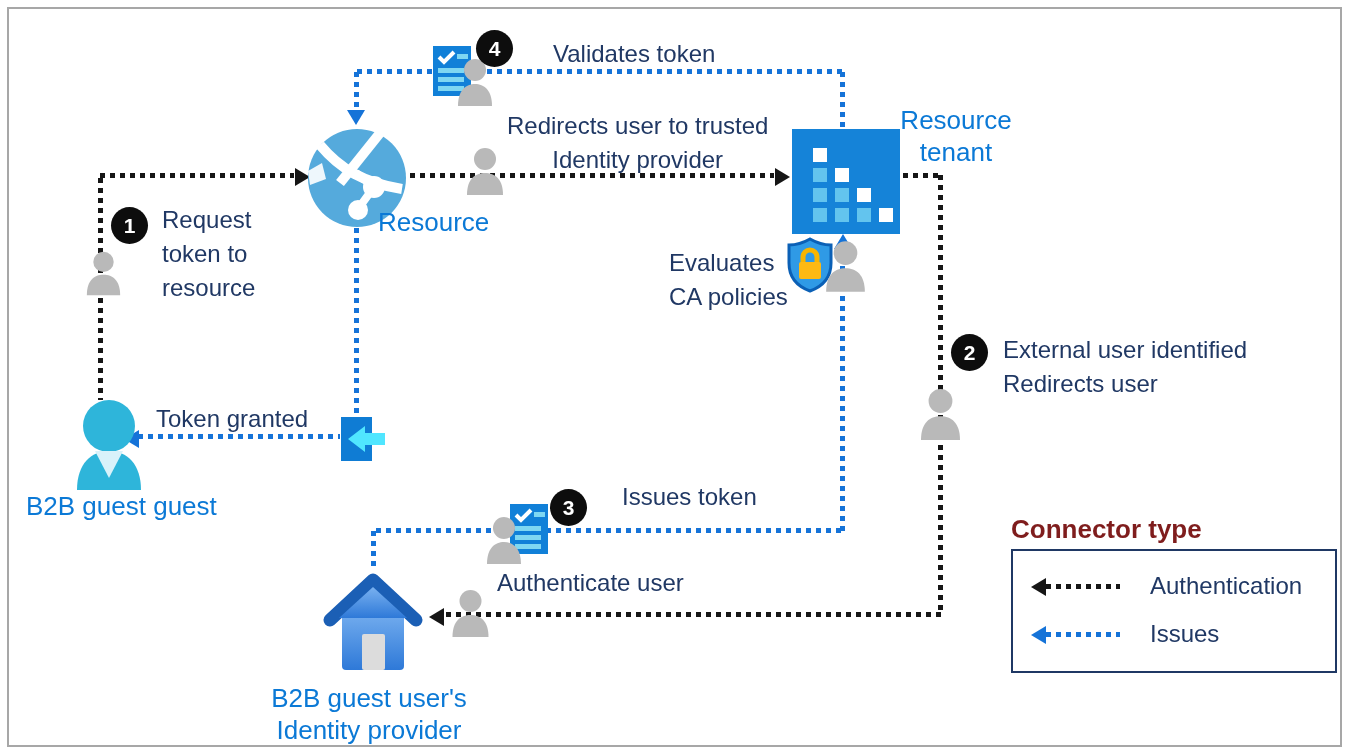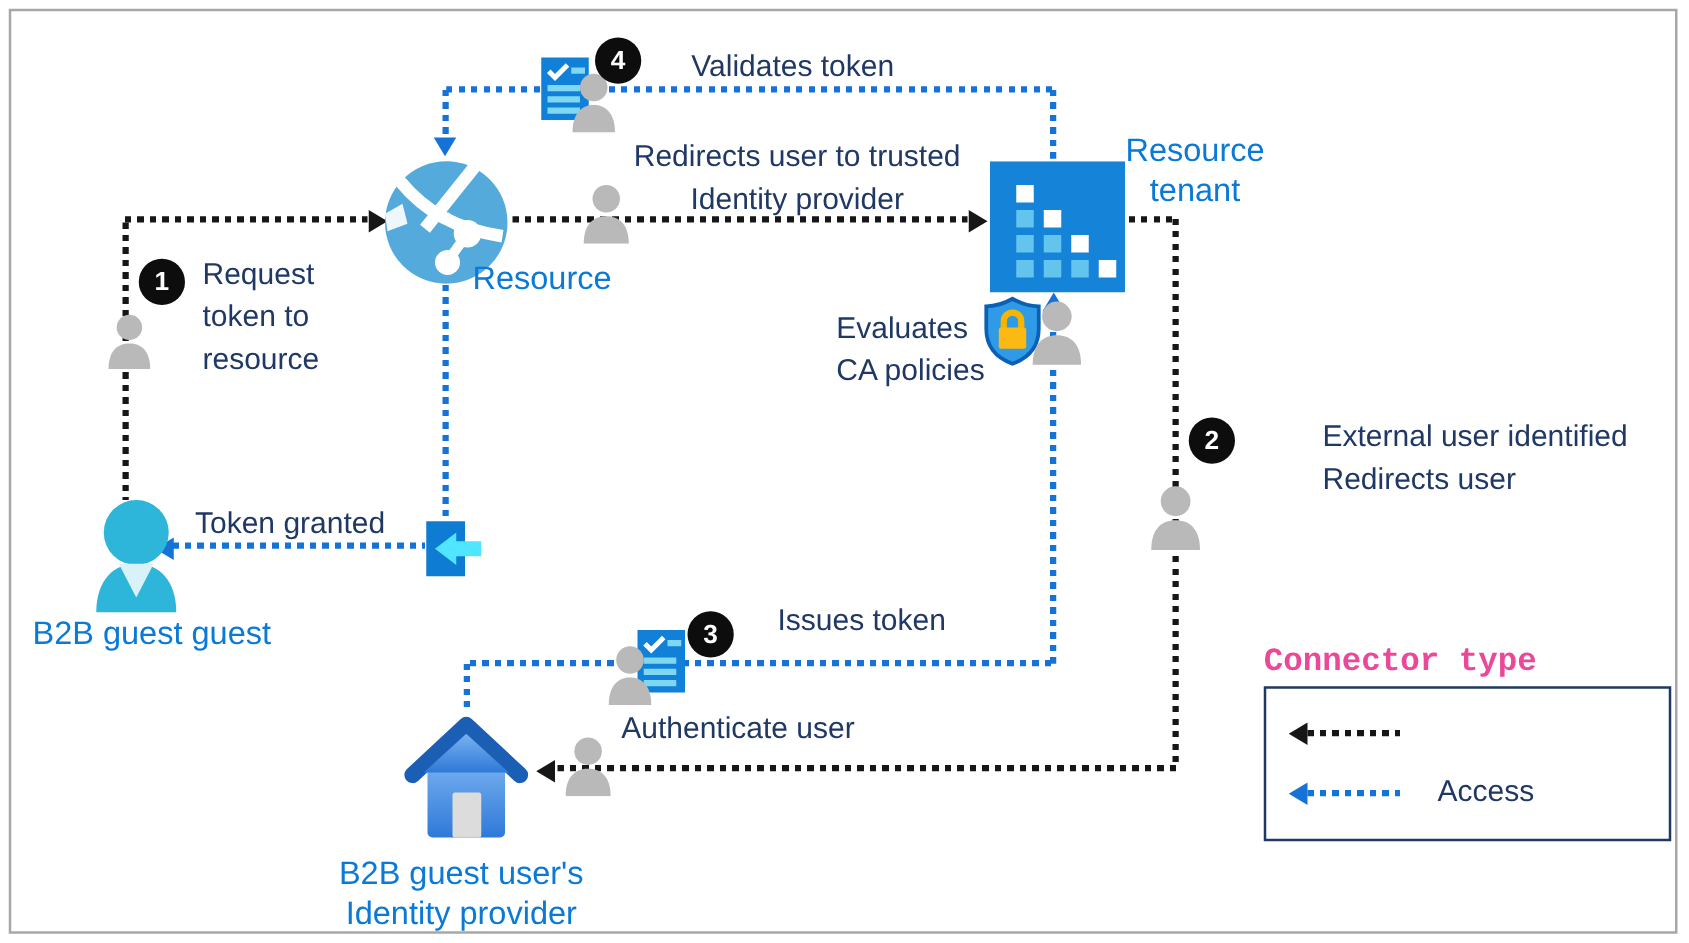--- a/index.html
+++ b/index.html
@@ -22,21 +22,21 @@
   .ar-d-b{border-left:9px solid transparent;border-right:9px solid transparent;border-top:15px solid #1573d8;}
   .ar-u-b{border-left:9px solid transparent;border-right:9px solid transparent;border-bottom:15px solid #1573d8;}
   
   .lbl-blue{position:absolute;color:#0b79d6;font-size:26px;line-height:32px;white-space:pre-line;}
   .txt-navy{position:absolute;color:#203864;font-size:24px;line-height:34px;white-space:pre-line;}
   .center{text-align:center;}
   .badge{position:absolute;width:37px;height:37px;border-radius:50%;background:#0d0d0d;color:#fff;
          font-size:21px;font-weight:bold;display:flex;align-items:center;justify-content:center;}
   
   .legend-box{position:absolute;border:2px solid #1f3864;background:#fff;}
-  .legend-title{position:absolute;color:#ec4899;font-size:26px;font-weight:bold;font-family:Liberation Mono, monospace;}
+  .legend-title{position:absolute;color:#7f1d1d;font-size:26px;font-weight:bold;}
   .legend-label{position:absolute;color:#203864;font-size:24px;}
 </style>
 </head>
 <body>
 
 <div id="canvas">
   <div class="frame"></div>
 
   <div class="dv-k" style="left:98px;top:178px;height:222px;"></div>
   <div class="dh-k" style="left:100px;top:173px;width:194px;"></div>
@@ -168,33 +168,34 @@
     <circle cx="20" cy="12" r="11" fill="#b9b9b9"></circle>
       <path d="M2,48 C2,32 10,26 20,26 C30,26 38,32 38,48 Z" fill="#b9b9b9"></path>
   </svg>
 
   <div class="badge" style="left:111px;top:207px;">1</div>
   <div class="txt-navy" style="left:162px;top:203px;">Request
 token to
 resource</div>
 
   <div class="badge" style="left:951px;top:334px;">2</div>
-  <div class="txt-navy" style="left:1058px;top:333px;">External user identified
+  <div class="txt-navy" style="left:1003px;top:333px;">External user identified
 Redirects user</div>
 
   <div class="badge" style="left:550px;top:489px;">3</div>
   <div class="txt-navy" style="left:597px;top:480px;margin-left:25px;">Issues token</div>
 
   <div class="badge" style="left:476px;top:30px;">4</div>
   <div class="txt-navy" style="left:521px;top:37px;margin-left:32px;">Validates token</div>
 
   <div class="txt-navy" style="left:507px;top:109px;text-align:center;">Redirects user to trusted
 Identity provider</div>
   <div class="txt-navy" style="left:497px;top:566px;">Authenticate user</div>
 
   <div class="legend-title" style="left:1011px;top:514px;">Connector type</div>
   <div class="legend-box" style="left:1011px;top:549px;width:322px;height:120px;"></div>
   <div class="dh-k" style="left:1046px;top:584px;width:74px;"></div>
   <div class="ar ar-l-k" style="left:1031px;top:578px;"></div>
+  <div class="legend-label" style="left:1150px;top:572px;">Authentication</div>
   <div class="dh-b" style="left:1046px;top:632px;width:74px;"></div>
   <div class="ar ar-l-b" style="left:1031px;top:626px;"></div>
-  <div class="legend-label" style="left:1150px;top:620px;">Access</div>
+  <div class="legend-label" style="left:1150px;top:620px;">Issues</div>
 </div>
 
 </body></html>

